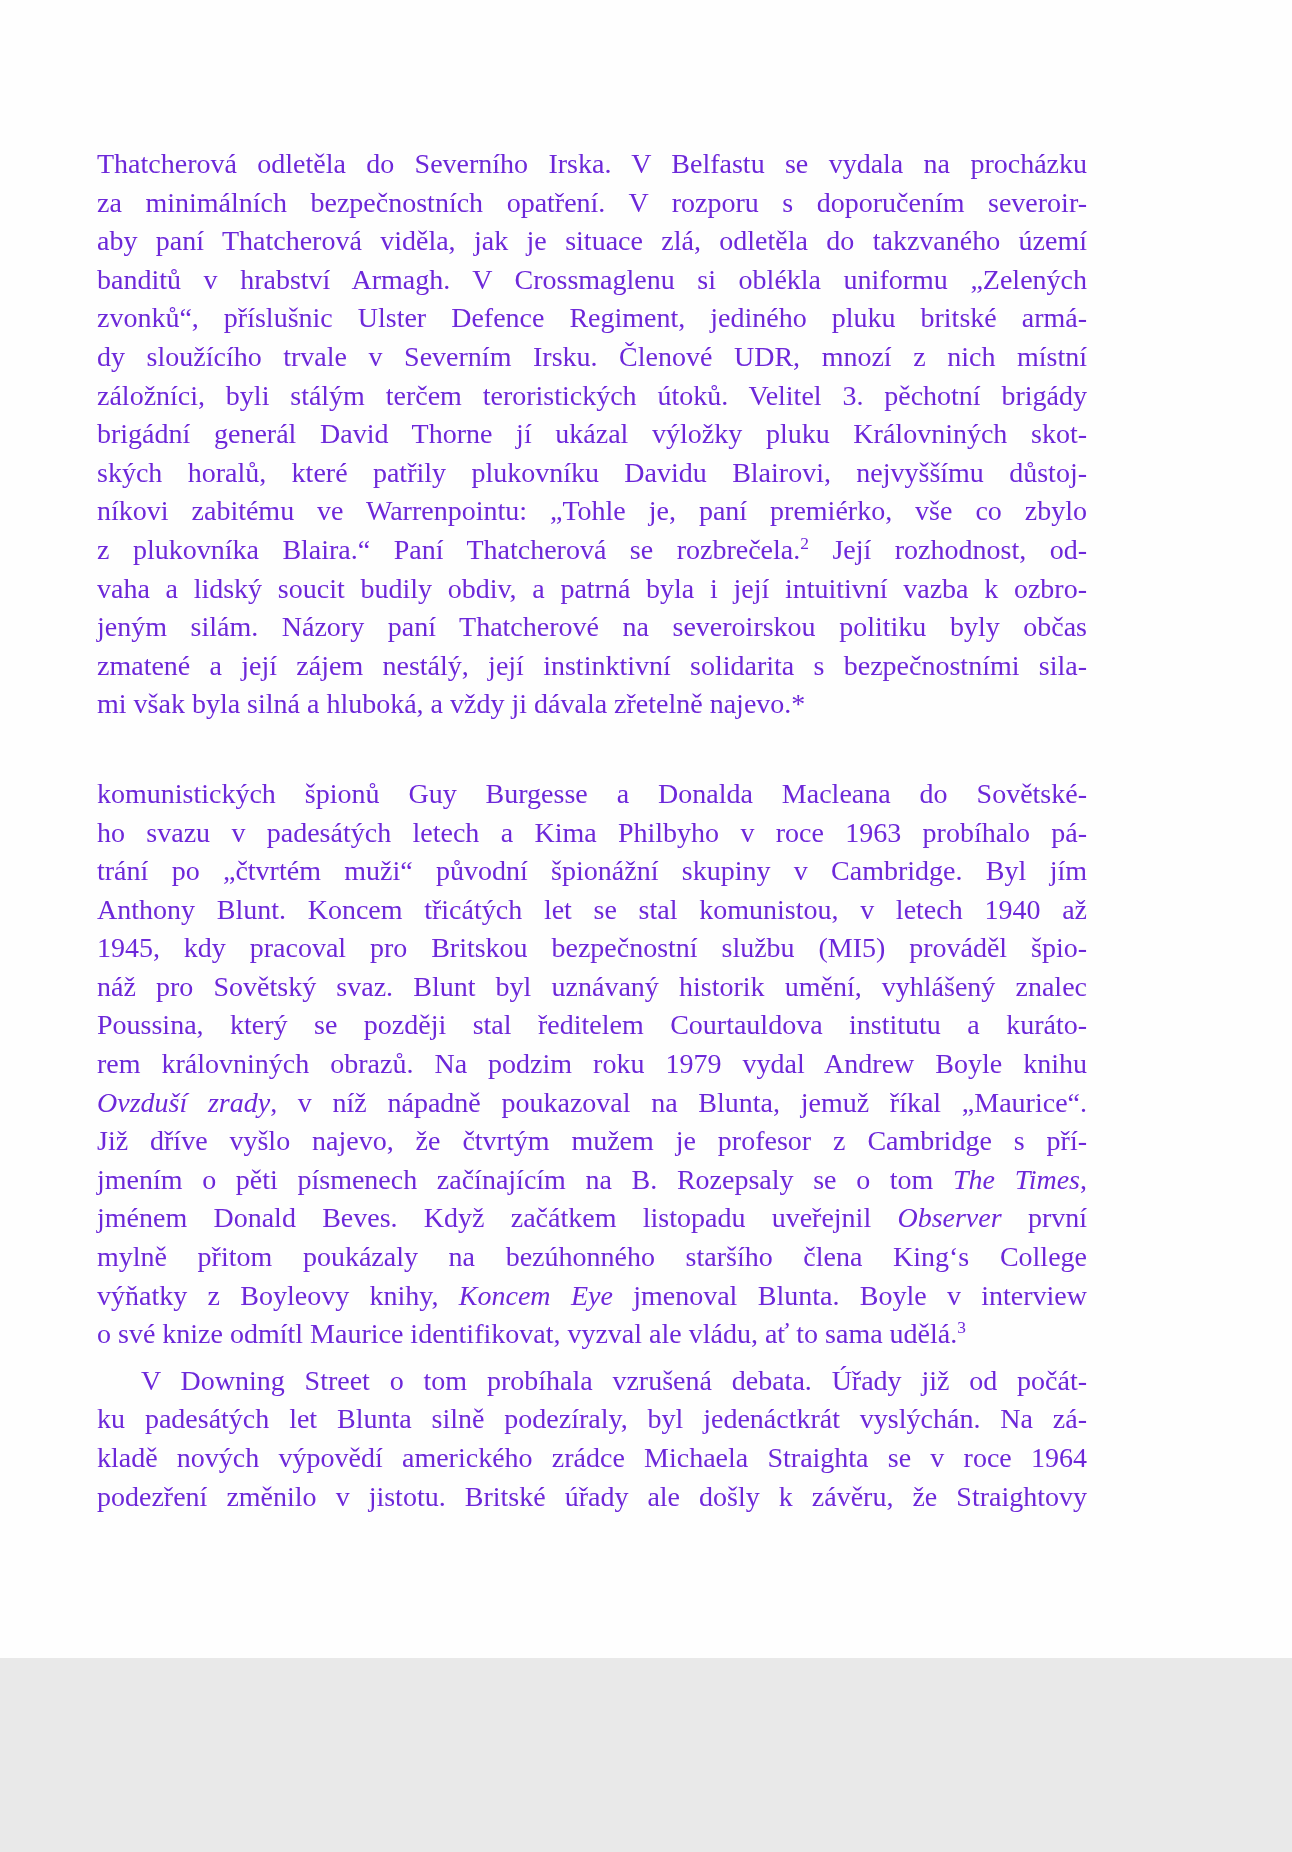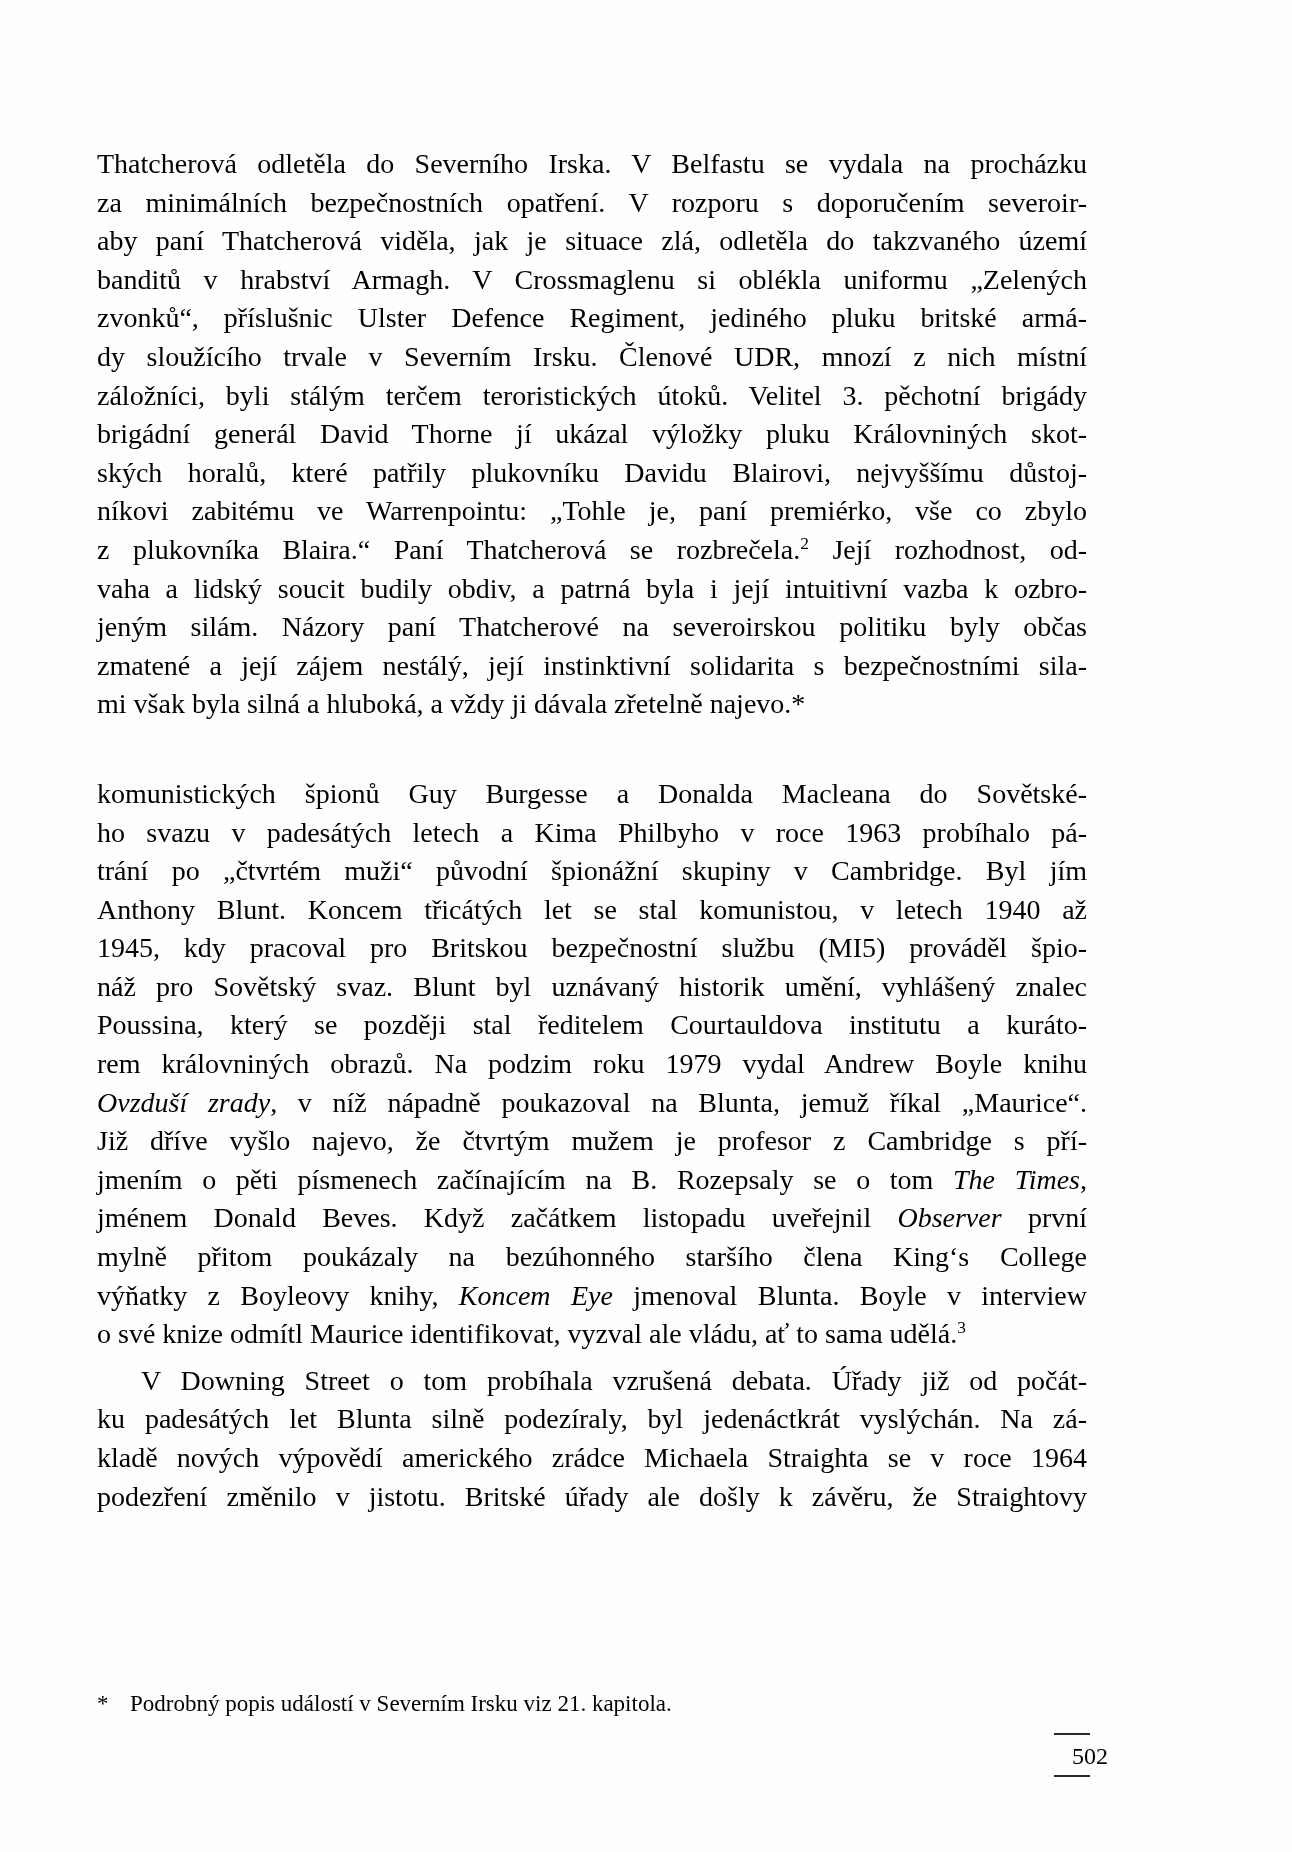--- a/index.html
+++ b/index.html
@@ -1,22 +1,22 @@
 <!DOCTYPE html>
 <html lang="cs"><head>
 <meta charset="utf-8">
 <style>
   html,body{margin:0;padding:0;background:#e9e9e9;}
   .page{
     position:relative;
-    width:1292px;height:1852px;
+    width:1292px;height:1658px;
     background:#fefefe;
     margin:0 auto;
     font-family:"Liberation Serif","DejaVu Serif",serif;
-    color:#000000;
+    color:#6d28d9;
     overflow:hidden;
   }
   .text-block{
     position:absolute;
     left:97px;top:145px;
     width:990px;
     font-size:28px;
     line-height:38.6px;
   }
   .paragraph{margin:0;padding:0;}

